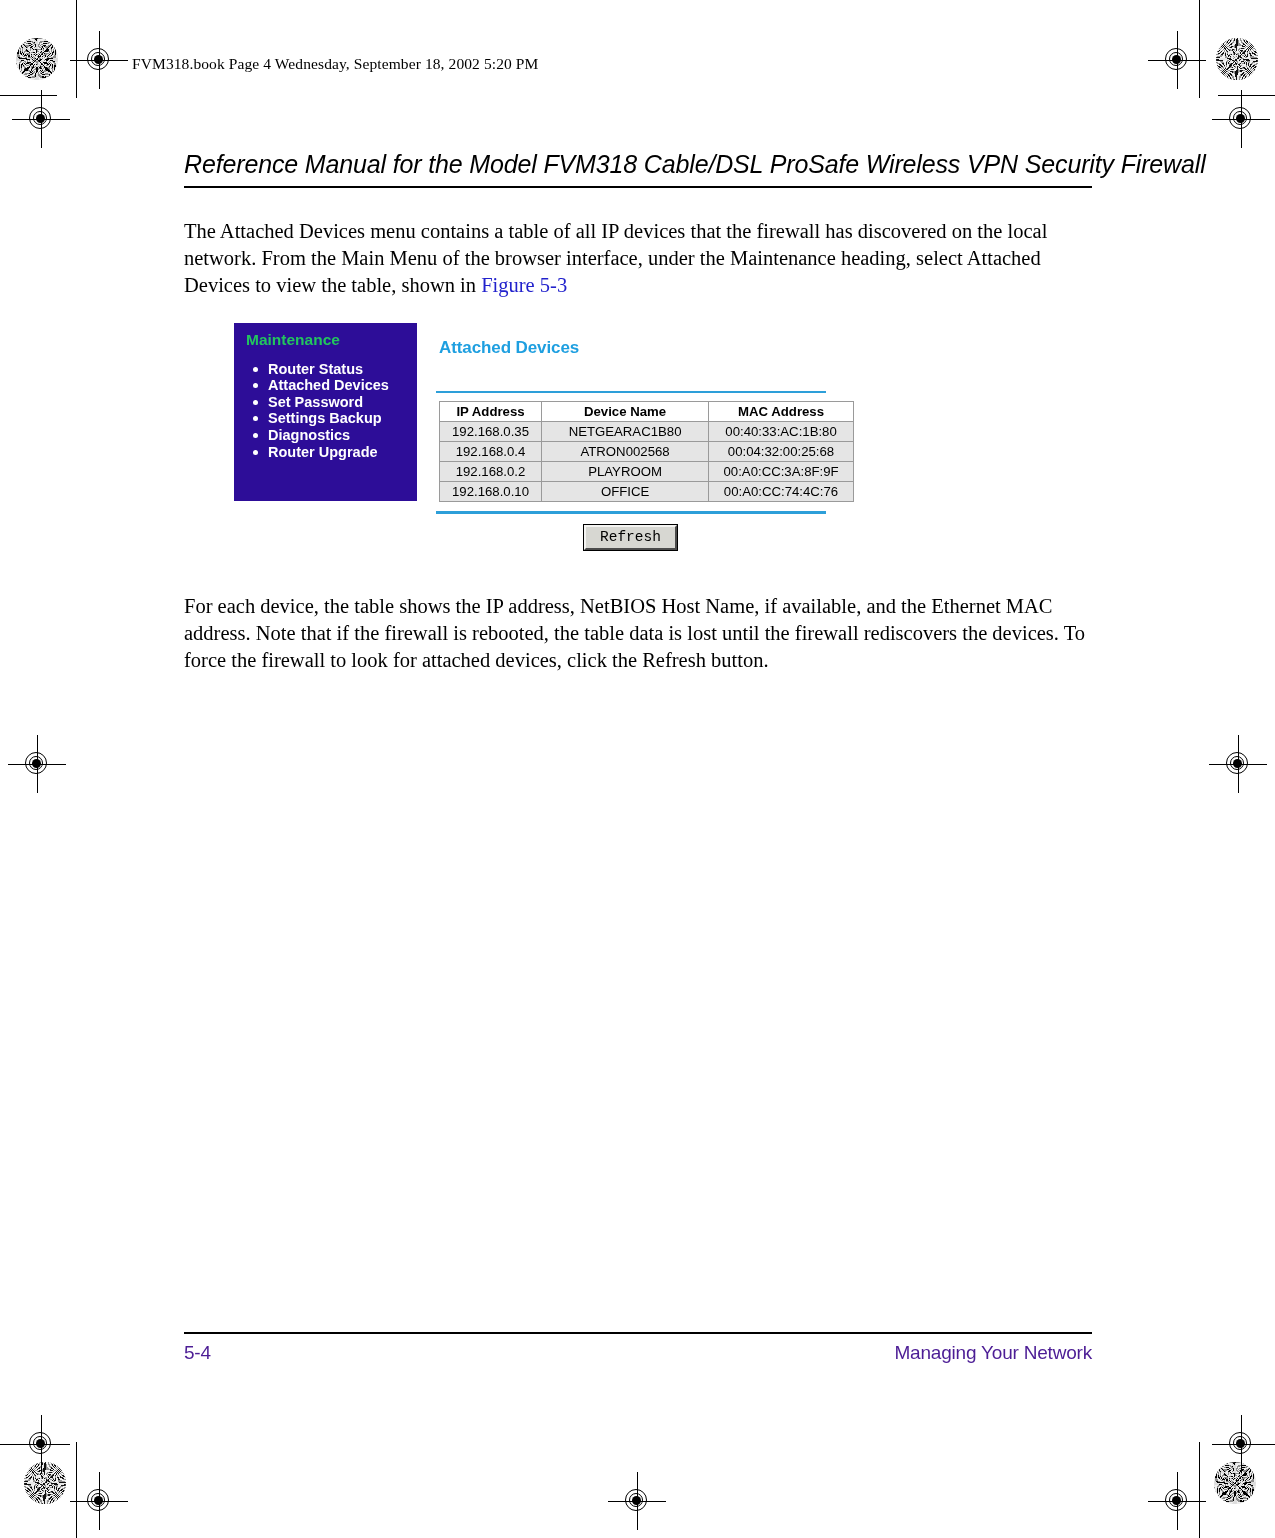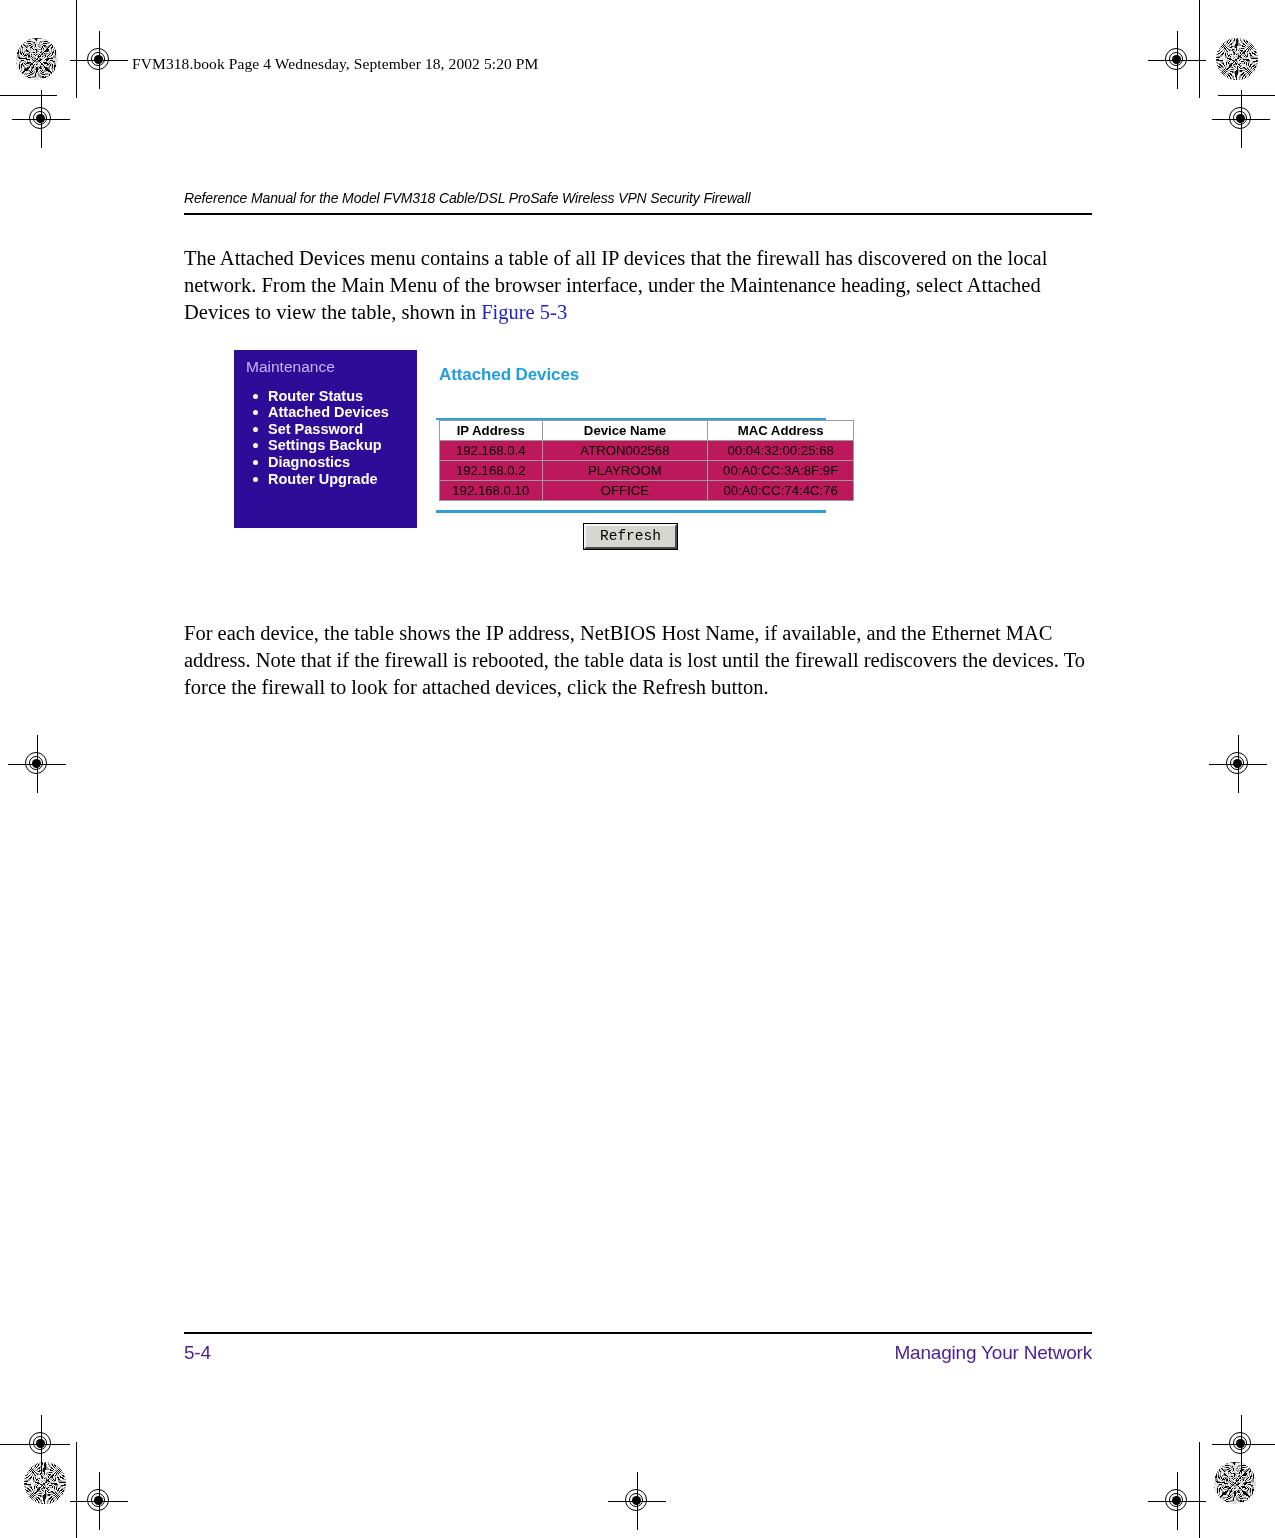--- a/index.html
+++ b/index.html
@@ -112,27 +112,26 @@
   #content {
     position: absolute;
     left: 184px;
     top: 150px;
     width: 908px;
   }
 
   .doc-header {
     font-family: "Liberation Sans", "DejaVu Sans", sans-serif;
     font-style: italic;
-    font-size: 14px;
+    font-size: 25px;
     font-weight: 400;
     letter-spacing: -0.15px;
     color: #000;
     padding-bottom: 7px;
     white-space: nowrap;
-    margin-top: 40px;
   }
   .rule-thin {
     height: 1.6px;
     background: #000;
     width: 100%;
   }
 
   h1.section-title {
     font-family: "Liberation Sans", "DejaVu Sans", sans-serif;
     font-size: 27.5px;
@@ -167,22 +166,22 @@
     left: 50px;
     top: 8px;
     width: 183px;
     height: 178px;
     background: #2d0d98;
     overflow: hidden;
   }
   .menu-panel-title {
     font-family: "Liberation Sans", "DejaVu Sans", sans-serif;
     font-size: 15.5px;
-    font-weight: normal;
-    color: #c4b5fd;
+    font-weight: bold;
+    color: #22c55e;
     padding: 8px 0 0 12px;
     letter-spacing: 0px;
   }
   ul.menu-list {
     list-style: none;
     margin: 12px 0 0 0;
     padding: 0 0 0 18px;
   }
   ul.menu-list li {
     font-family: "Liberation Sans", "DejaVu Sans", sans-serif;
@@ -223,22 +222,22 @@
     height: 2.6px;
     background: #2d9fd9;
     width: 390px;
     margin-left: 2px;
   }
   .blue-rule.top { margin-top: 33px; }
   .blue-rule.bottom { margin-top: 9px; }
 
   table.devices {
     border-collapse: collapse;
-    margin: 0 0 0 5px;
-    background: #be185d;
+    margin: 8px 0 0 5px;
+    background: #e5e5e5;
     border: 1.4px solid #8e8e8e;
   }
   table.devices th,
   table.devices td {
     font-family: "Liberation Sans", "DejaVu Sans", sans-serif;
     font-size: 13.2px;
     border: 1px solid #9a9a9a;
     padding: 1px 8px;
     text-align: center;
     white-space: nowrap;
@@ -432,20 +431,25 @@
               <col class="c-mac">
           </colgroup>
           <thead>
             <tr>
               <th>IP Address</th>
               <th>Device Name</th>
               <th>MAC Address</th>
             </tr>
           </thead>
           <tbody>
+            <tr>
+              <td>192.168.0.35</td>
+              <td>NETGEARAC1B80</td>
+              <td>00:40:33:AC:1B:80</td>
+            </tr>
             <tr>
               <td>192.168.0.4</td>
               <td>ATRON002568</td>
               <td>00:04:32:00:25:68</td>
             </tr>
             <tr>
               <td>192.168.0.2</td>
               <td>PLAYROOM</td>
               <td>00:A0:CC:3A:8F:9F</td>
             </tr>

